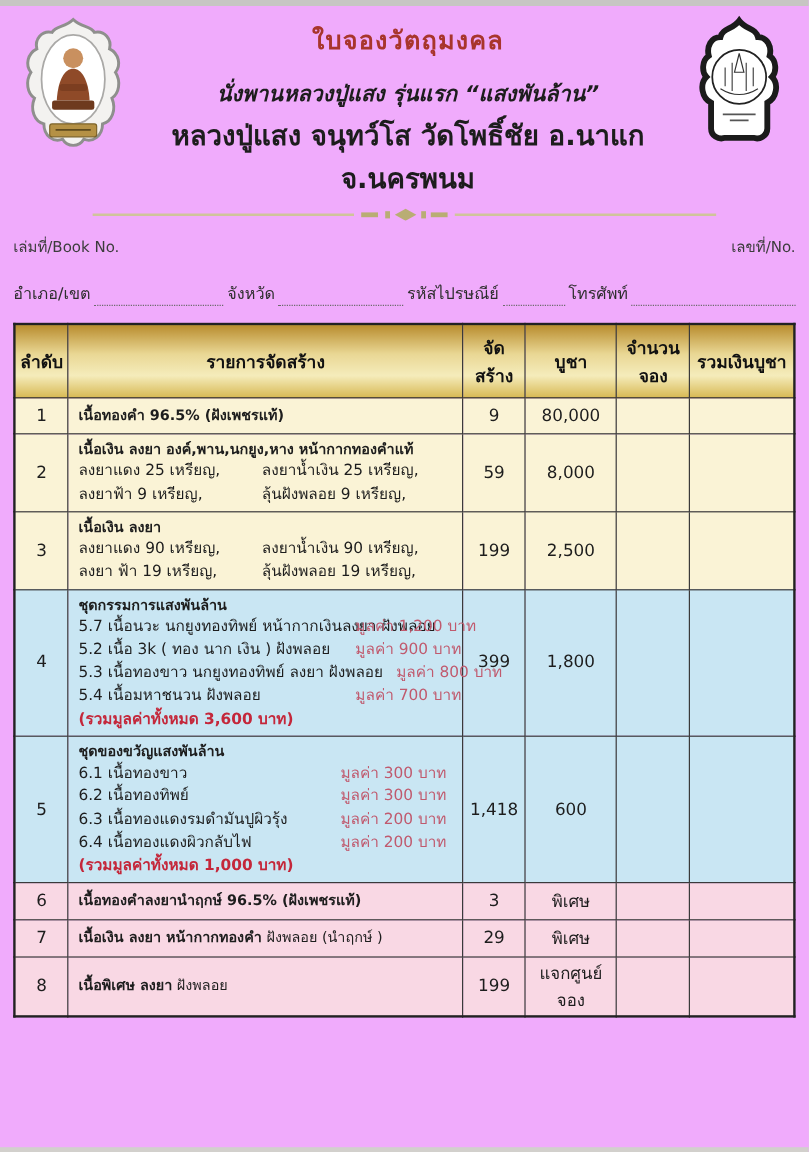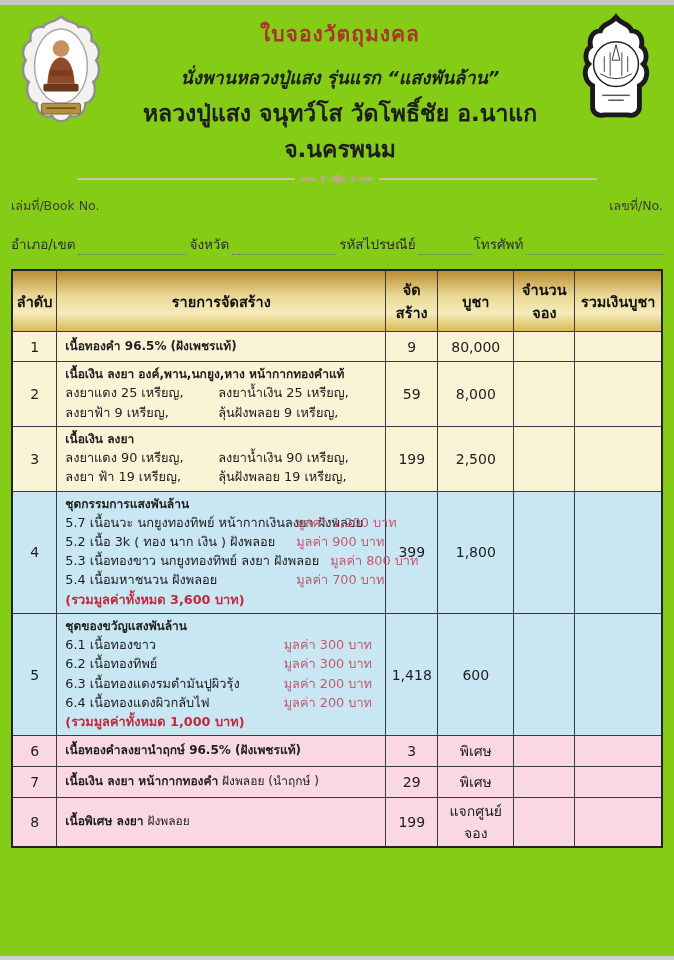--- a/index.html
+++ b/index.html
@@ -2,21 +2,21 @@
 <html style="--accent_red: #a8352c; --row_cream: #faf3d6; --row_blue: #c9e6f3; --row_pink: #f9d8e4; --gold_dark: #b98d2f; --gold_light: #f5ecbb; --value_red: #c05a6e; --total_red: #c4273a;"><head>
 <meta charset="utf-8">
 <style>
   :root{
     --accent_red:#a8352c; --row_cream:#faf3d6; --row_blue:#c9e6f3; --row_pink:#f9d8e4;
     --gold_dark:#b98d2f; --gold_mid:#e9d794; --gold_light:#f5ecbb; --gold_bot:#d8ba56;
     --value_red:#c05a6e; --total_red:#c4273a; --line_col:#6b6b6b; --border_col:#3a3a3a;
   }
   *{box-sizing:border-box;}
   body{margin:0;background:#d8d6d2;font-family:"DejaVu Sans","Liberation Sans",sans-serif;color:#1d1d1d;}
-  .photo{width:674px;height:960px;margin:0 auto;background:#84cc16;position:relative;overflow:hidden;}
+  .photo{width:674px;height:960px;margin:0 auto;background:#f0abfc;position:relative;overflow:hidden;}
   .photo-edge-top{height:5px;background:#c7c6c3;}
   .photo-edge-bottom{position:absolute;bottom:0;left:0;right:0;height:4px;background:#d2d0cc;}
   .paper{padding:6px 11px 0;}
 
   
   .header{display:flex;align-items:flex-start;padding:2px 6px 0;}
   .emblem{flex:0 0 auto;}
   .header-center{flex:1;text-align:center;padding-top:4px;}
   .form-title{font-size:21px;font-weight:bold;color:var(--accent_red);letter-spacing:1px;}
   .main-title{font-size:18px;font-weight:bold;font-style:italic;margin-top:13px;}

